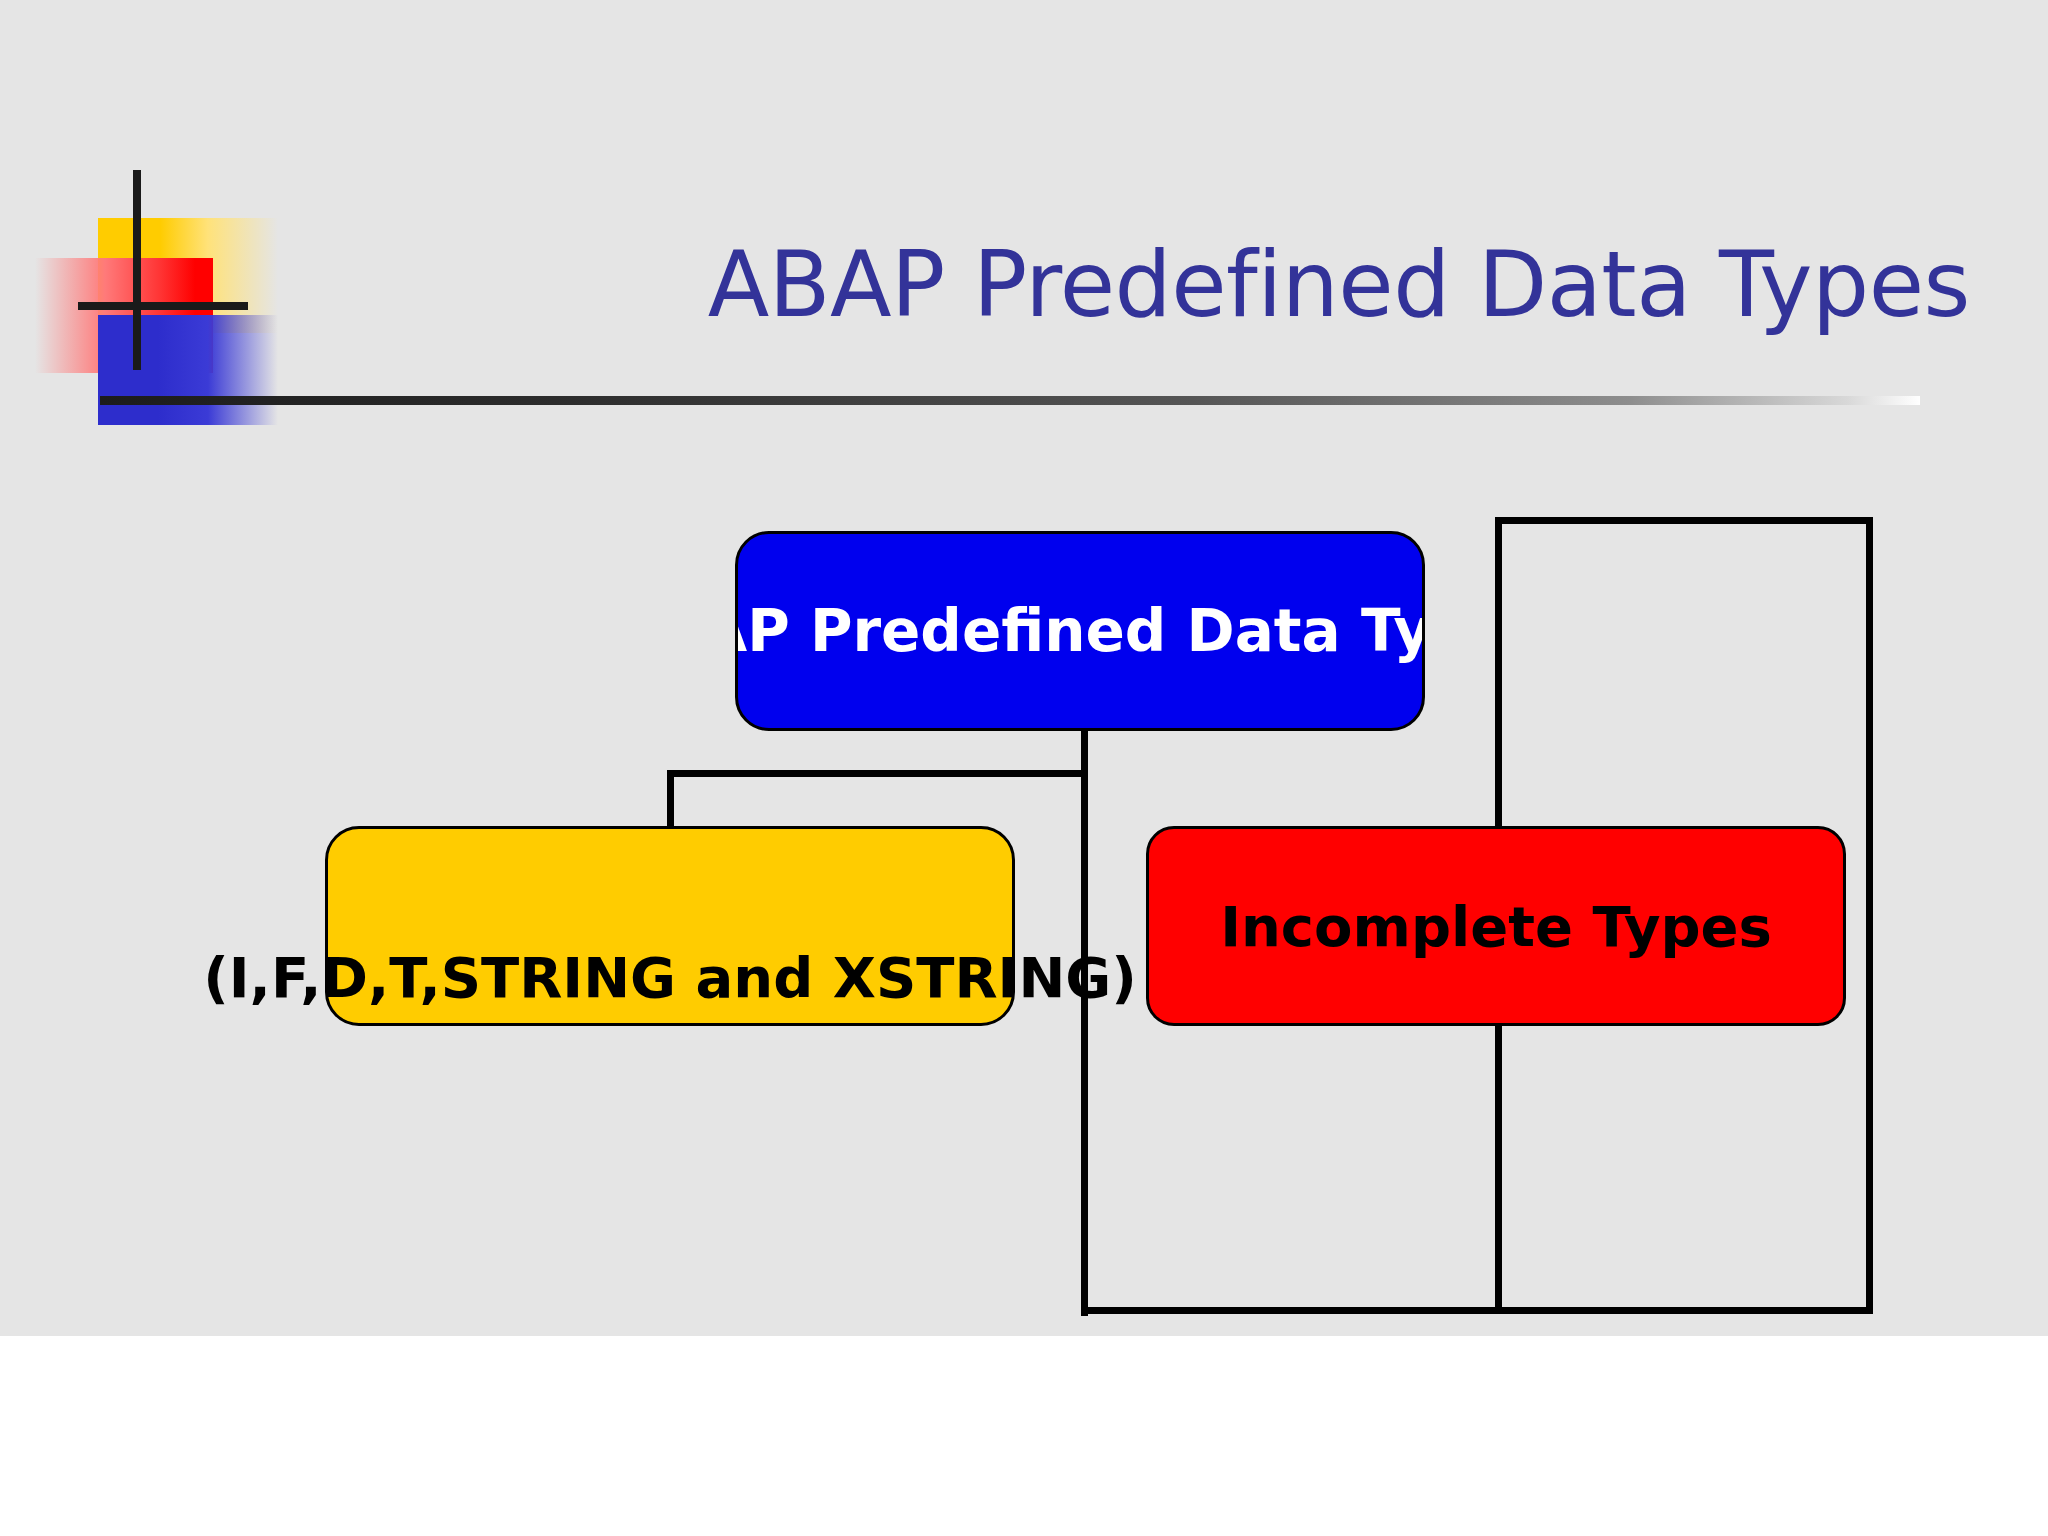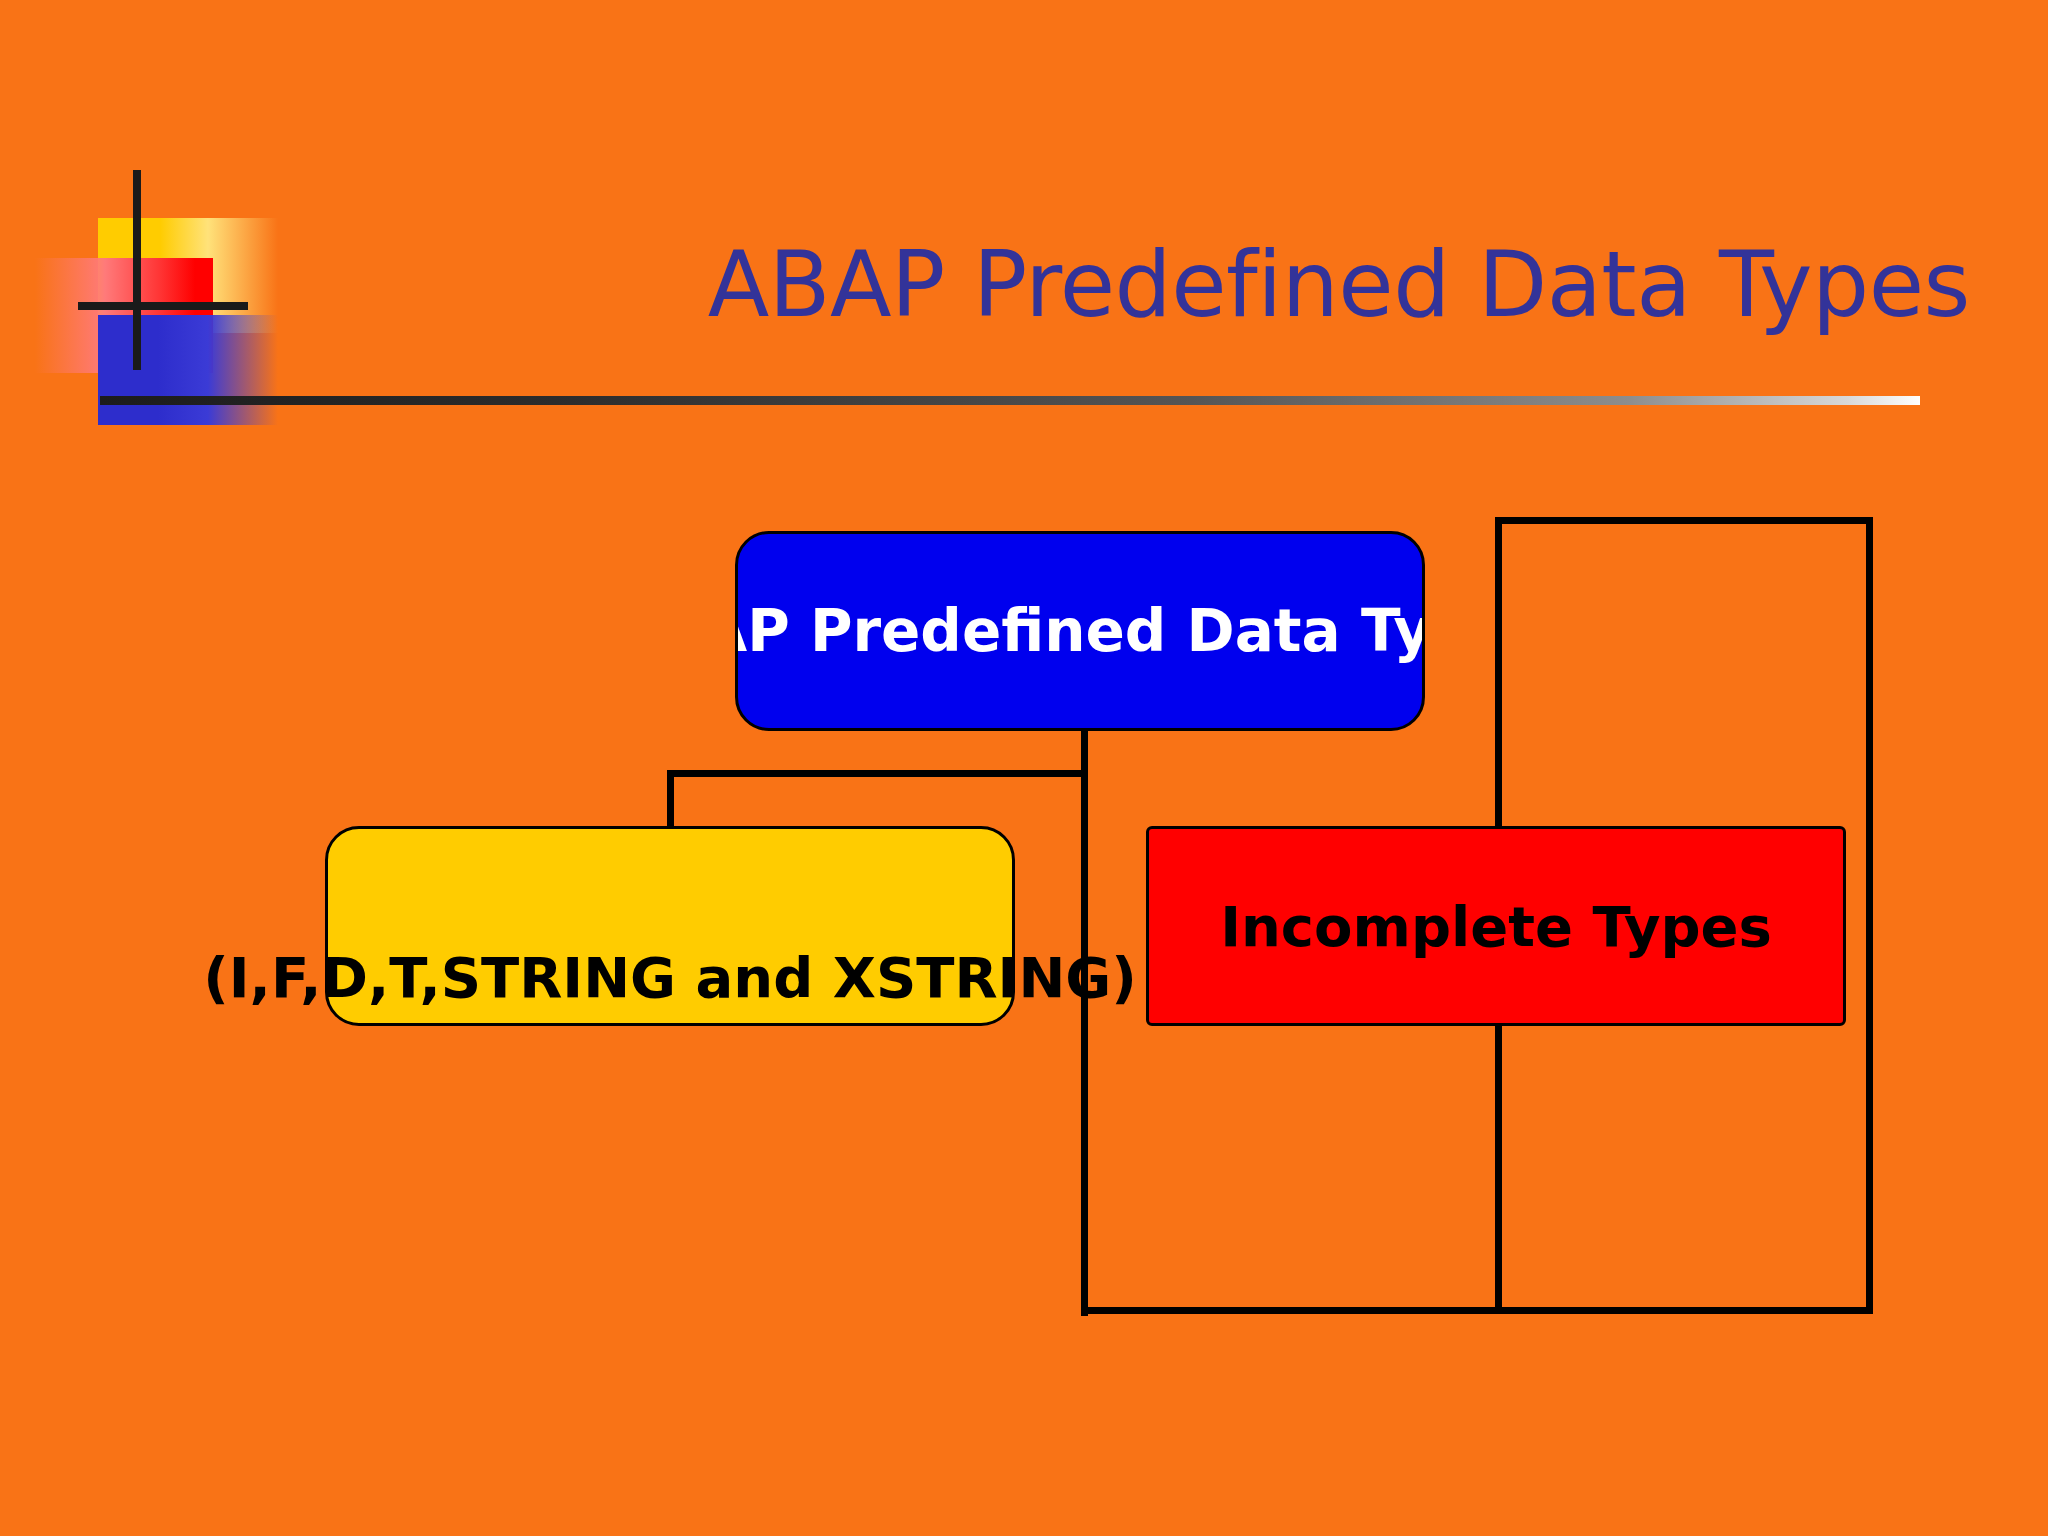--- a/index.html
+++ b/index.html
@@ -6,22 +6,22 @@
     margin: 0;
     padding: 0;
     background: #ffffff;
   }
   body {
     font-family: "DejaVu Sans", sans-serif;
   }
   #slide {
     position: relative;
     width: 2048px;
-    height: 1536px;
-    background: #f97316;
+    height: 1336px;
+    background: #e5e5e5;
     overflow: hidden;
   }
 
   
   .logo { position: absolute; left: 20px; top: 160px; width: 260px; height: 215px; }
   .logo-sq { position: absolute; }
   .sq-yellow {
     left: 78px; top: 58px; width: 180px; height: 115px;
     background: linear-gradient(to right, #FFCC00 0px, #FFCC00 62px, #FFE27A 110px, rgba(255,255,255,0) 180px);
   }
@@ -95,21 +95,21 @@
     left: 325px; top: 826px; width: 690px; height: 200px;
     background: #FFCC00;
     border-radius: 34px;
     color: #000000;
     font-size: 56px;
     overflow: visible;
   }
   .node-red {
     left: 1146px; top: 826px; width: 700px; height: 200px;
     background: #FF0000;
-    border-radius: 6px;
+    border-radius: 28px;
     color: #000000;
     font-size: 56px;
     overflow: hidden;
   }
   .node .line1 { display: block; }
   .node .line2 { display: block; margin-top: 6px; }
 
   .yellow-l1 { position: relative; z-index: 2; }
   .yellow-l2 {
     position: absolute;

